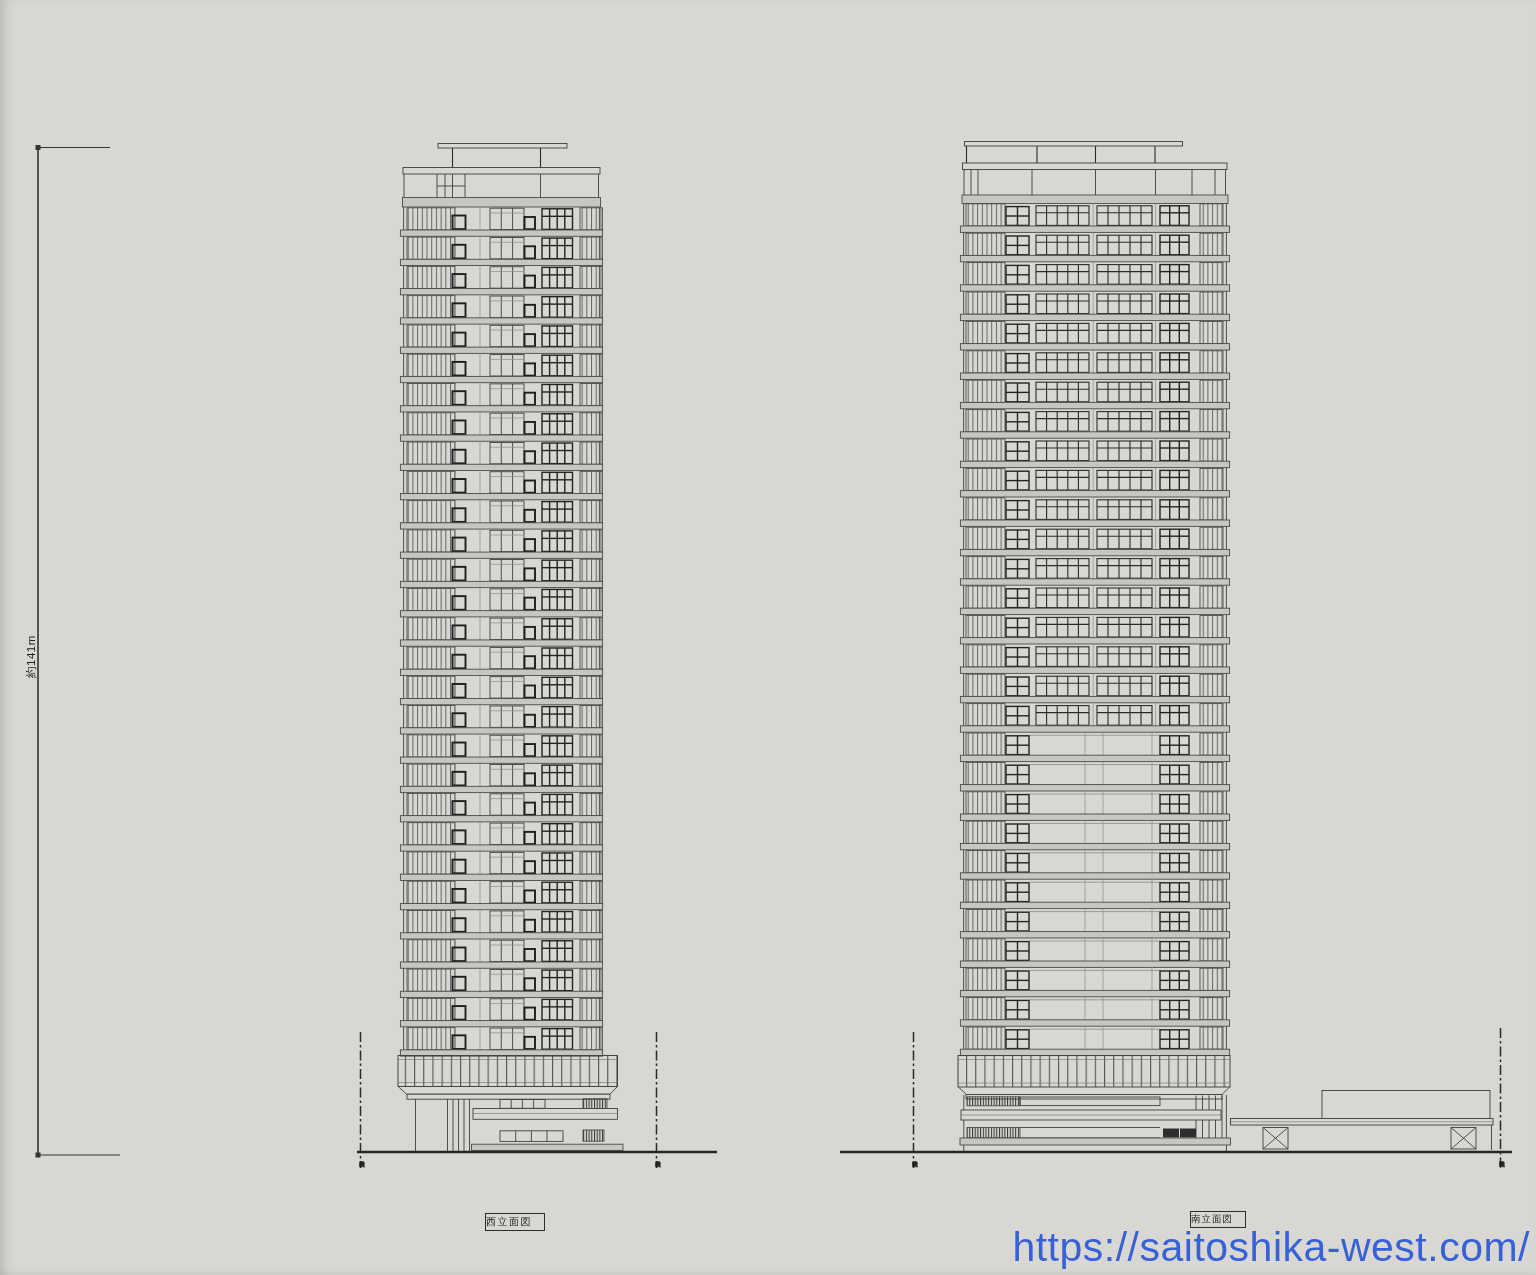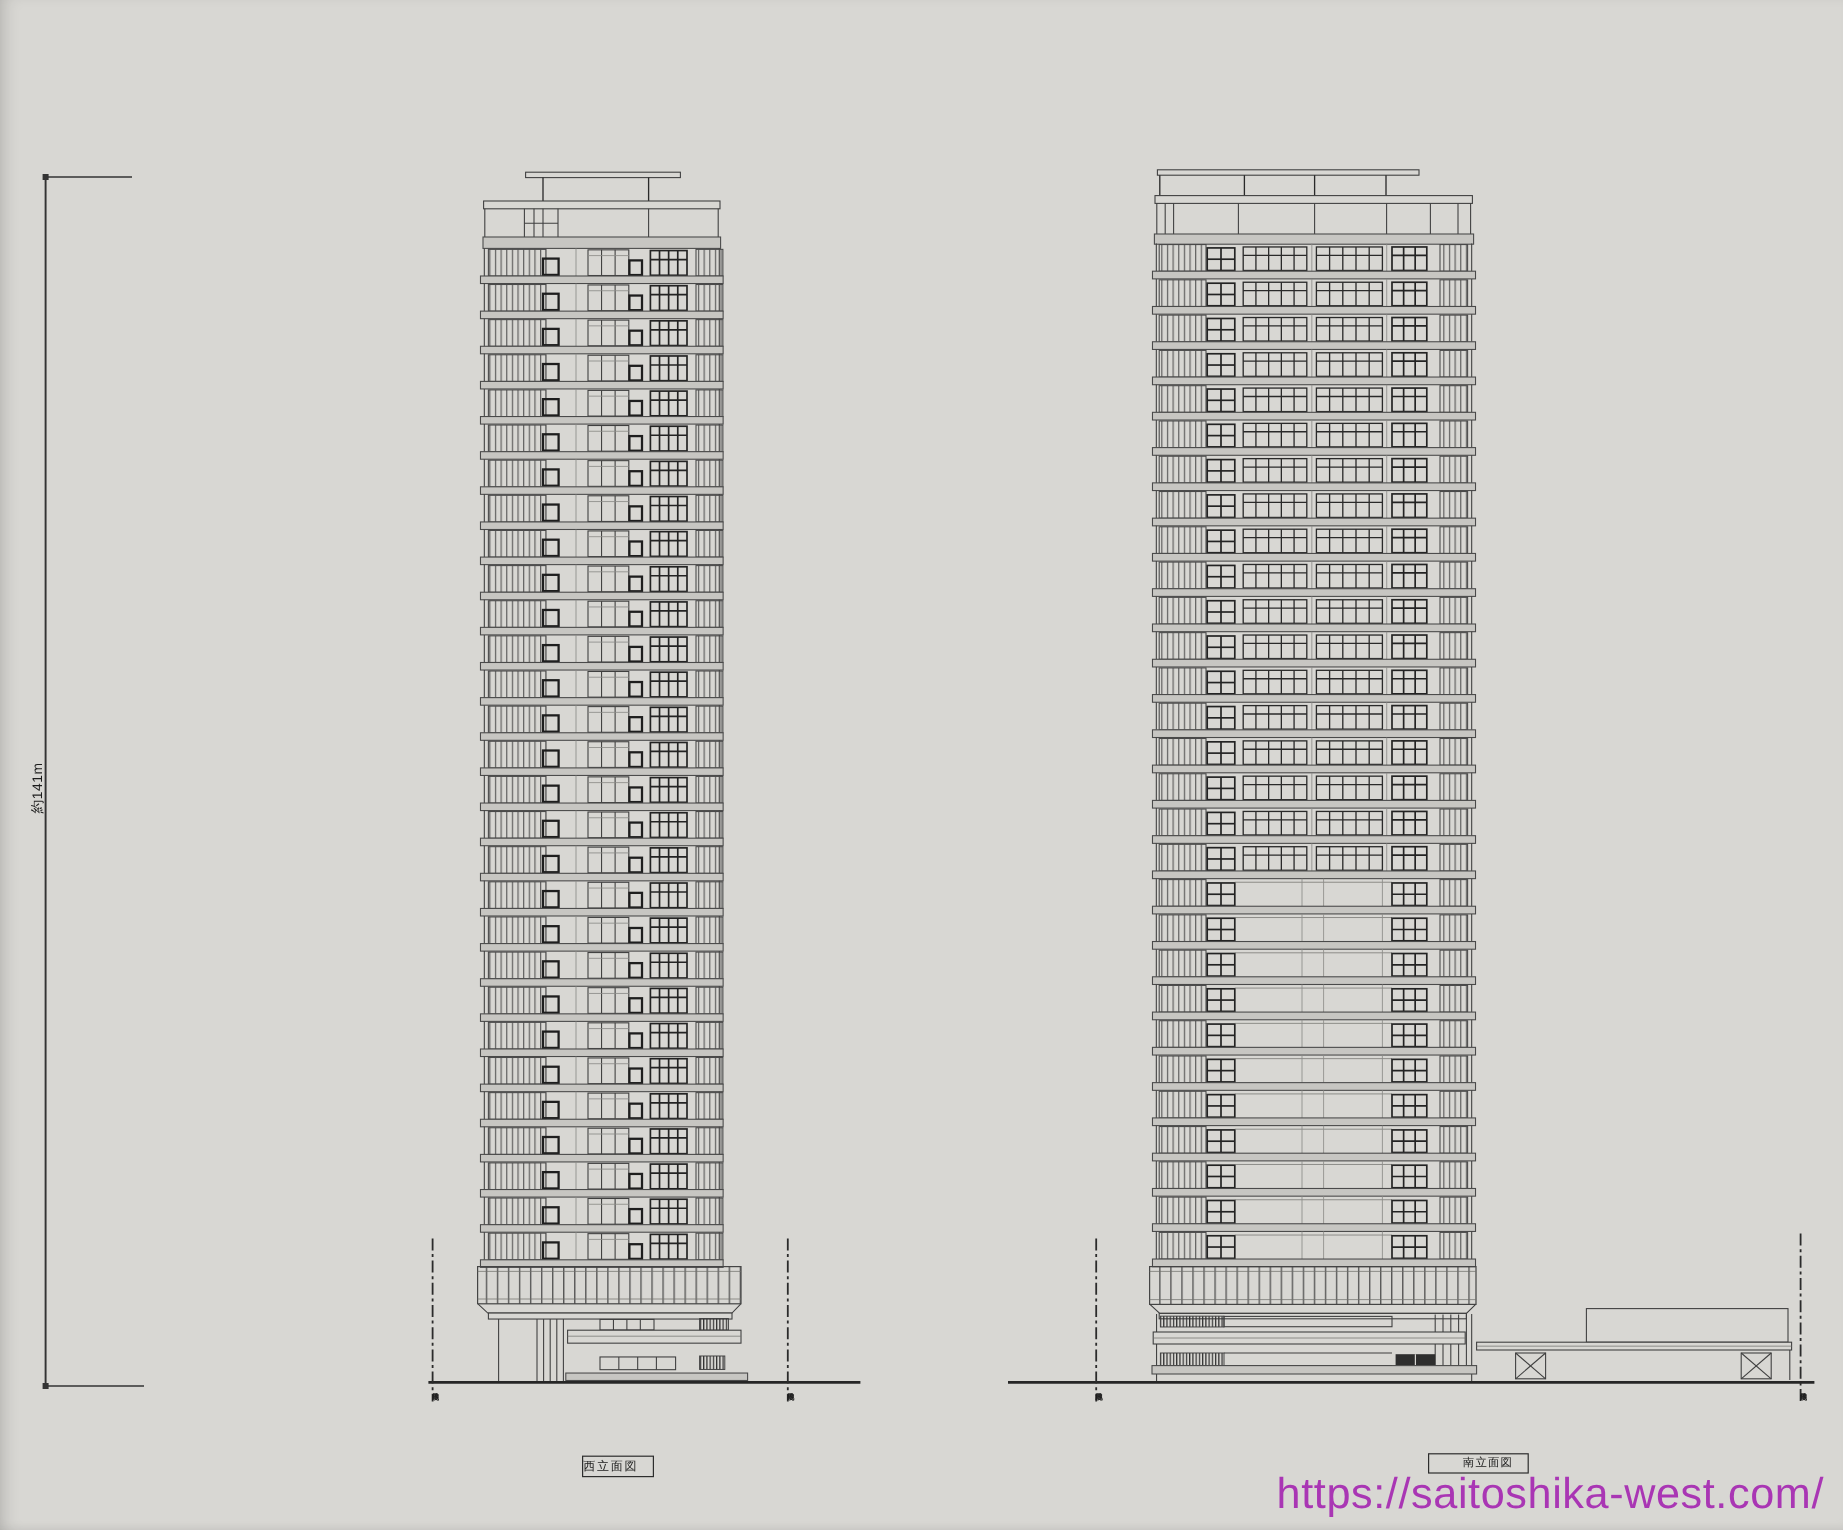--- a/index.html
+++ b/index.html
@@ -24,27 +24,27 @@
 
   .dim-label{
     position:absolute;left:24px;top:678px;font-size:11.5px;color:#1c1c1c;
     letter-spacing:.5px;transform:rotate(-90deg);transform-origin:0 0;white-space:nowrap;
   }
   .title-box{
     position:absolute;border:1.6px solid #2d2d2d;color:#1b1b1b;
     display:flex;align-items:center;white-space:nowrap;
   }
   .title-west{left:485px;top:1213px;width:58px;height:16px;font-size:10px;letter-spacing:1.5px;}
-  .title-south{left:1190px;top:1211px;width:54px;height:15px;font-size:9.5px;letter-spacing:1px;padding-left:28px;}
+  .title-south{left:1190px;top:1211px;width:54px;height:15px;font-size:9.5px;letter-spacing:1px;}
   .bnd-label{
     position:absolute;width:9px;color:#1d1d1d;font-size:6px;line-height:6.2px;
     writing-mode:vertical-rl;text-orientation:upright;letter-spacing:0;white-space:nowrap;
   }
   .watermark{
-    position:absolute;right:16px;top:1224px;font-size:36px;color:#a21caf;opacity:.86;
+    position:absolute;right:6px;top:1224px;font-size:41px;color:#1d4ed8;opacity:.86;
     letter-spacing:.5px;white-space:nowrap;
   }
 </style>
 </head>
 <body>
 
 <div class="page">
 
   <svg width="1536" height="1275" viewBox="0 0 1536 1275">
     <defs>

